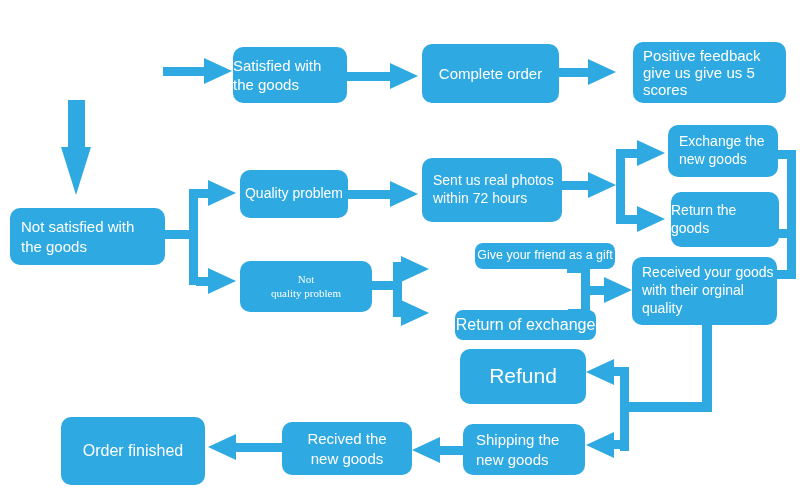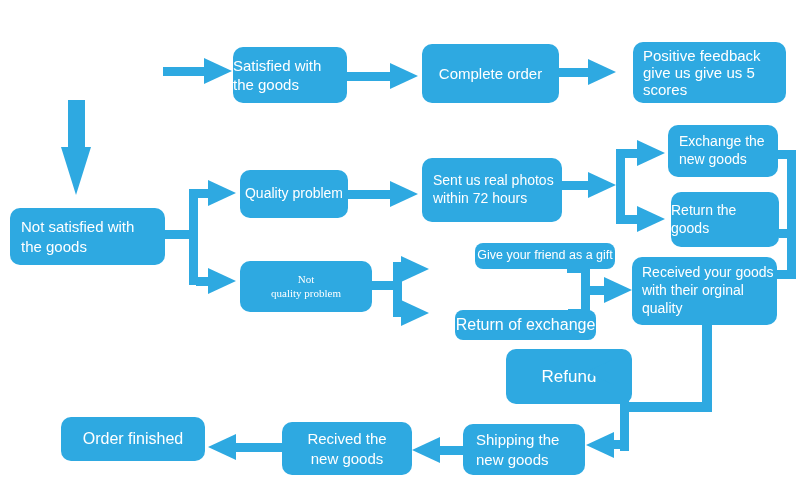--- a/index.html
+++ b/index.html
@@ -78,35 +78,35 @@
   <div class="node c" style="left:427px;top:310px;width:141px;height:30px;font-size:16px;border-radius:8px;margin-left:28px;">
     <span>Return of exchange</span>
   </div>
 
   <div class="node l" style="left:632px;top:257px;width:145px;height:68px;font-size:14px;padding-left:10px;">
     <span style="line-height:1.28;">Received your goods
 with their orginal
 quality</span>
   </div>
 
-  <div class="node c" style="left:460px;top:349px;width:126px;height:55px;font-size:17px;margin-left:46px;">
+  <div class="node c" style="left:460px;top:349px;width:126px;height:55px;font-size:21px;">
     <span>Refund</span>
   </div>
 
   <div class="node l" style="left:463px;top:424px;width:122px;height:51px;font-size:15px;padding-left:13px;">
     <span>Shipping the
 new goods</span>
   </div>
 
   <div class="node c" style="left:282px;top:422px;width:130px;height:53px;font-size:15px;">
     <span>Recived the
 new goods</span>
   </div>
 
-  <div class="node c" style="left:61px;top:417px;width:144px;height:44px;font-size:16px;">
+  <div class="node c" style="left:61px;top:417px;width:144px;height:68px;font-size:16px;">
     <span>Order finished</span>
   </div>
 
   <div class="line" style="left:163px;top:67px;width:43px;height:9px;"></div>
   <div class="head r" style="left:204px;top:58px;"></div>
 
   <div class="line" style="left:347px;top:72px;width:45px;height:9px;"></div>
   <div class="head r" style="left:390px;top:63px;"></div>
 
   <div class="line" style="left:559px;top:68px;width:31px;height:9px;"></div>

